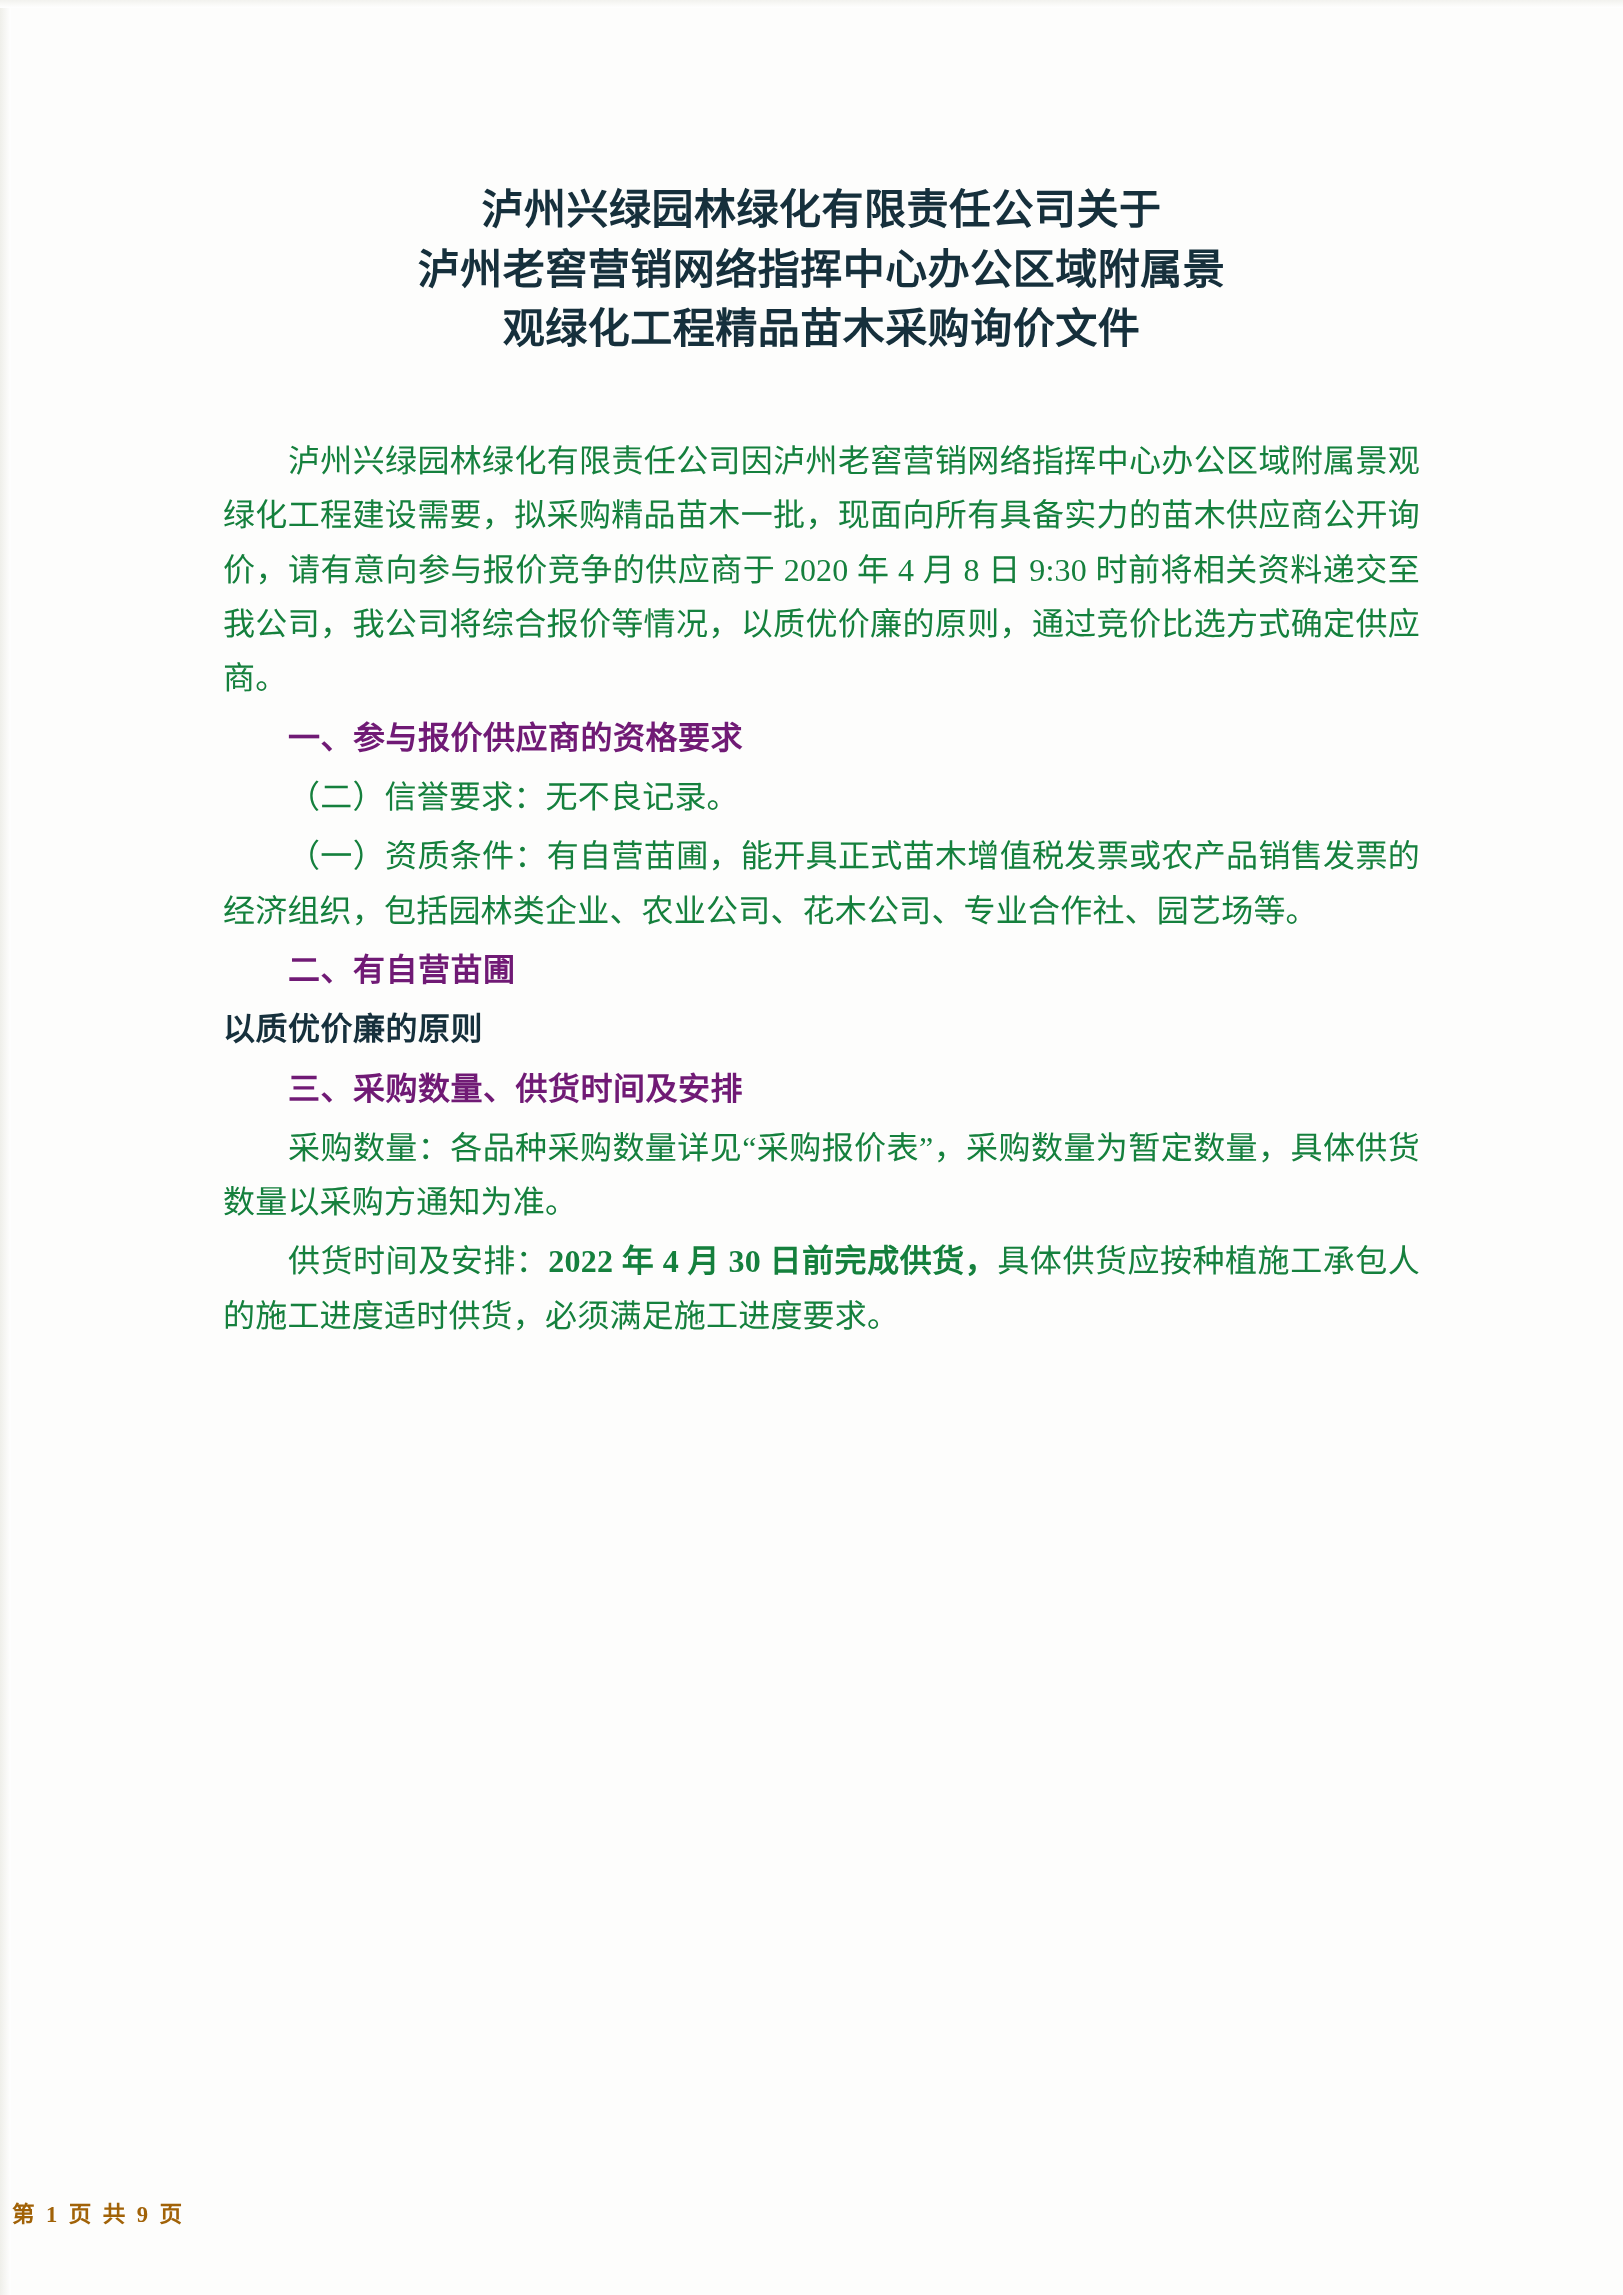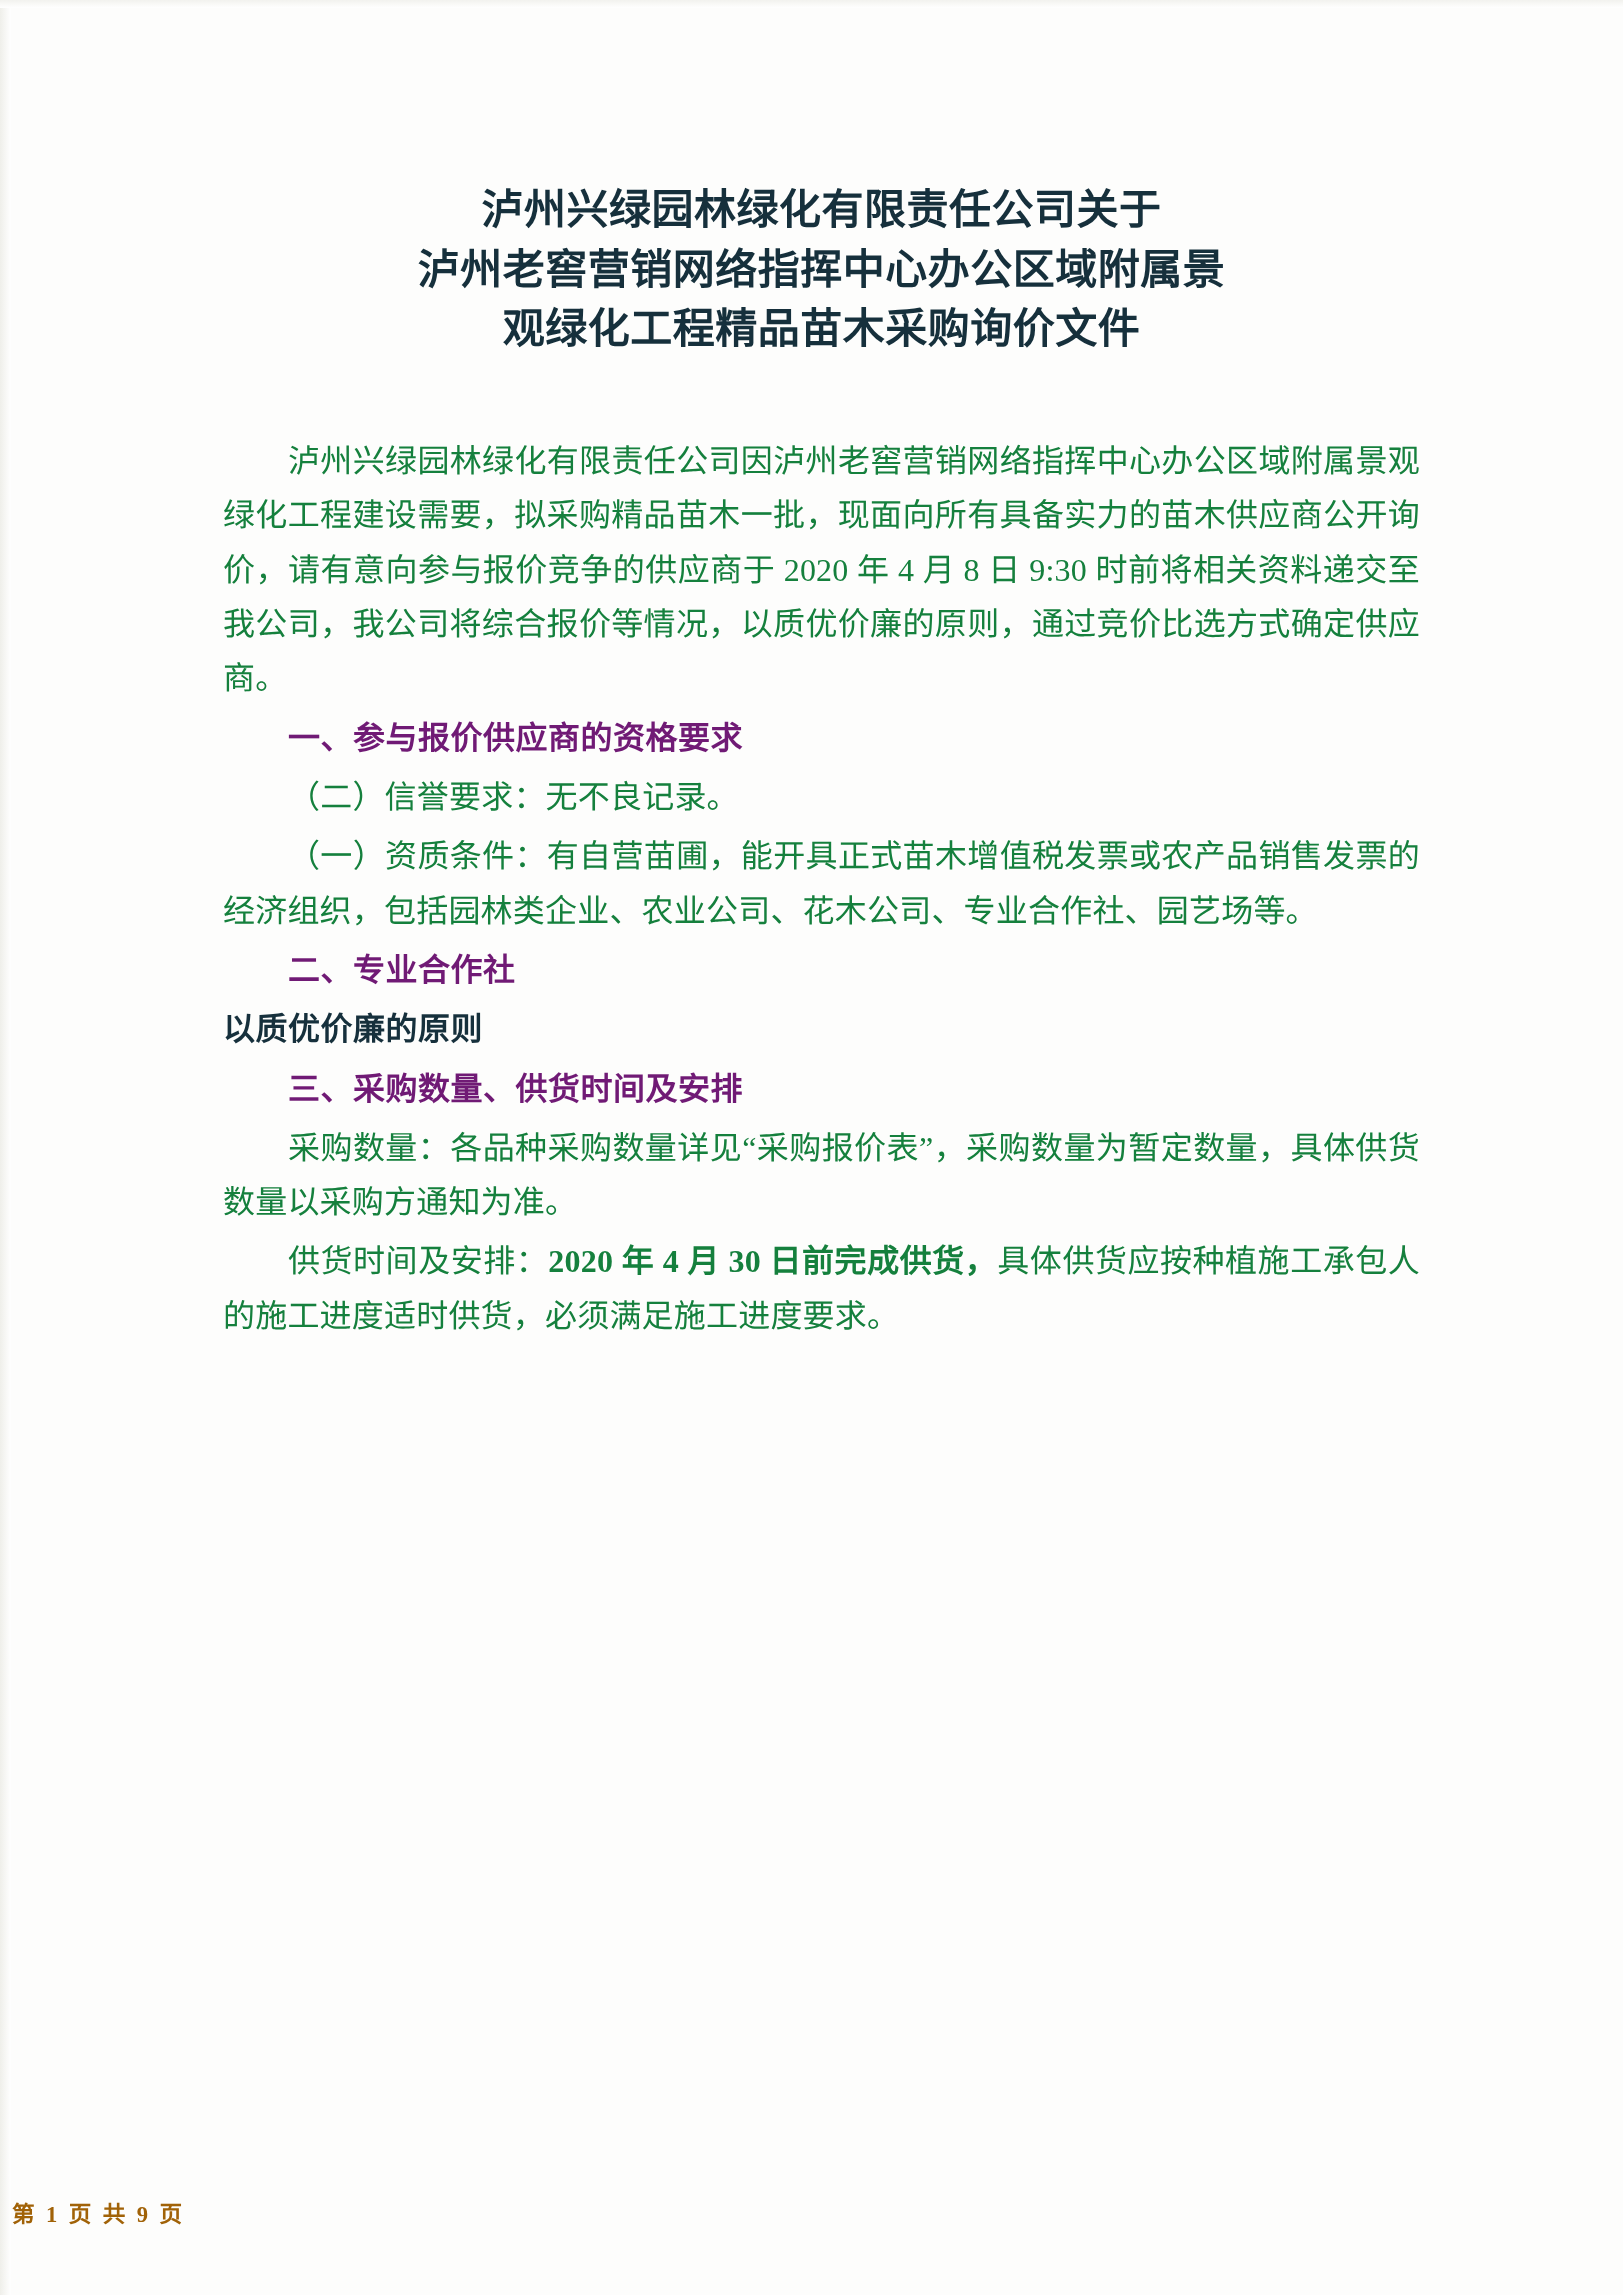--- a/index.html
+++ b/index.html
@@ -128,29 +128,29 @@
       <div class="title-gap"></div>
 
       <p class="para">泸州兴绿园林绿化有限责任公司因泸州老窖营销网络指挥中心办公区域附属景观绿化工程建设需要，拟采购精品苗木一批，现面向所有具备实力的苗木供应商公开询价，请有意向参与报价竞争的供应商于 2020 年 4 月 8 日 9:30 时前将相关资料递交至我公司，我公司将综合报价等情况，以质优价廉的原则，通过竞价比选方式确定供应商。</p>
 
       <p class="heading">一、参与报价供应商的资格要求</p>
 
       <p class="para">（二）信誉要求：无不良记录。</p>
 
       <p class="para">（一）资质条件：有自营苗圃，能开具正式苗木增值税发票或农产品销售发票的经济组织，包括园林类企业、农业公司、花木公司、专业合作社、园艺场等。</p>
 
-      <p class="heading">二、专业合作社</p>
+      <p class="heading">二、有自营苗圃</p>
 
       <p class="subline">以质优价廉的原则</p>
 
       <p class="heading">三、采购数量、供货时间及安排</p>
 
       <p class="para">采购数量：各品种采购数量详见“采购报价表”，采购数量为暂定数量，具体供货数量以采购方通知为准。</p>
 
-      <p class="para"><span>供货时间及安排：</span><span class="bold-inline">2020 年 4 月 30 日前完成供货，</span><span>具体供货应按种植施工承包人的施工进度适时供货，必须满足施工进度要求。</span></p>
+      <p class="para"><span>供货时间及安排：</span><span class="bold-inline">2022 年 4 月 30 日前完成供货，</span><span>具体供货应按种植施工承包人的施工进度适时供货，必须满足施工进度要求。</span></p>
 
 
     </div>
 
     <div class="footer">第 1 页 共 9 页</div>
   </div>
 </div>
 
 
 </body></html>

